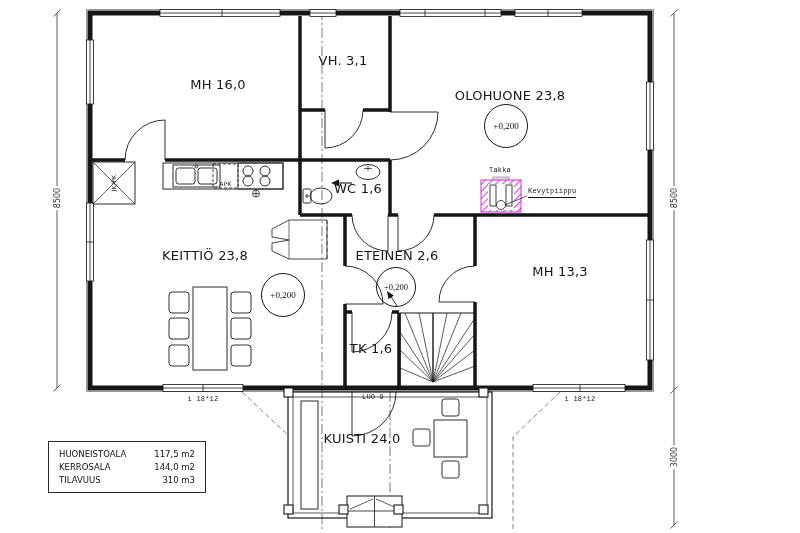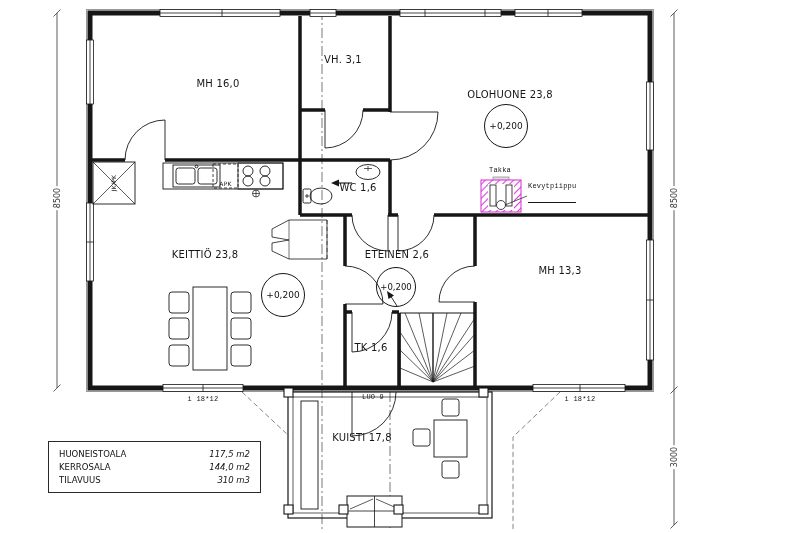--- a/index.html
+++ b/index.html
@@ -1,35 +1,35 @@
 <!DOCTYPE html>
 <html><head>
 <meta charset="utf-8">
 <style>
   html,body{margin:0;padding:0;background:#fff;}
   #stage{position:relative;width:800px;height:533px;background:#ffffff;overflow:hidden;
          font-family:"DejaVu Sans",sans-serif;color:#111;}
   svg{position:absolute;left:0;top:0;}
-  .lbl{position:absolute;font-size:10px;line-height:1;white-space:nowrap;
+  .lbl{position:absolute;font-size:13px;line-height:1;white-space:nowrap;
        transform:translate(-50%,-50%);letter-spacing:.2px;color:#161616;}
   .lbl.sm{font-size:7px;font-family:Liberation Mono, monospace;}
   .lbl.xs{font-size:6px;}
   .vlbl{position:absolute;font-size:8px;white-space:nowrap;background:#fff;padding:0 2px;
         transform:translate(-50%,-50%) rotate(-90deg);color:#333;}
   .lvl{position:absolute;border:1px solid #161616;border-radius:50%;
        display:flex;align-items:center;justify-content:center;font-size:9px;
-       transform:translate(-50%,-50%);background:transparent;}
-  .leader{text-decoration:none;border-bottom:1px solid #161616;padding-bottom:12px;
+       transform:translate(-50%,-50%);background:transparent;font-family:Liberation Serif, serif;}
+  .leader{text-decoration:none;border-bottom:1px solid #161616;padding-bottom:2px;
           transform:translate(0,-50%);}
   .rot{transform:translate(-50%,-50%) rotate(-90deg);}
-  #infobox{position:absolute;left:48px;top:441px;width:213px;height:52px;
+  #infobox{position:absolute;left:48px;top:441px;width:158px;height:52px;
            border:1.3px solid #2a2a2a;box-sizing:border-box;padding:7px 10px 0 10px;
            font-size:8.5px;background:#fff;}
   .irow{display:flex;justify-content:space-between;margin-bottom:3px;}
-  .irow .v{text-align:center;font-style:italic;}
+  .irow .v{text-align:center;}
 </style>
 </head>
 <body>
 
 <div id="stage">
 
 <svg width="800" height="533" viewBox="0 0 800 533">
   <defs>
     <pattern id="mag" width="5" height="5" patternUnits="userSpaceOnUse" patternTransform="rotate(45)">
       <rect width="5" height="5" fill="#fff"></rect>
@@ -226,21 +226,21 @@
 </svg>
 
 <div class="lbl" style="left:218px;top:84px">MH 16,0</div>
 <div class="lbl" style="left:343px;top:60px">VH. 3,1</div>
 <div class="lbl" style="left:510px;top:95px">OLOHUONE 23,8</div>
 <div class="lbl" style="left:205px;top:255px">KEITTIÖ 23,8</div>
 <div class="lbl" style="left:358px;top:188px">WC 1,6</div>
 <div class="lbl" style="left:397px;top:255px">ETEINEN 2,6</div>
 <div class="lbl" style="left:560px;top:271px">MH 13,3</div>
 <div class="lbl" style="left:371px;top:348px">TK 1,6</div>
-<div class="lbl" style="left:362px;top:438px">KUISTI 17,8</div>
+<div class="lbl" style="left:362px;top:438px">KUISTI 24,0</div>
 <div class="lbl sm" style="left:373px;top:397px">LUO 9</div>
 
 <div class="lvl" style="left:506px;top:126px;width:42px;height:42px">+0,200</div>
 <div class="lvl" style="left:283px;top:295px;width:42px;height:42px">+0,200</div>
 <div class="lvl" style="left:396px;top:287px;width:38px;height:38px;font-size:8.5px">+0,200</div>
 
 <div class="lbl sm" style="left:500px;top:170px">Takka</div>
 <div class="lbl sm leader" style="left:528px;top:193px;transform:translate(0,-50%)">Kevytpiippu</div>
 <div class="lbl xs" style="left:225.5px;top:184px">APK</div>
 <div class="lbl xs rot" style="left:114px;top:183px">JK/PK</div>

